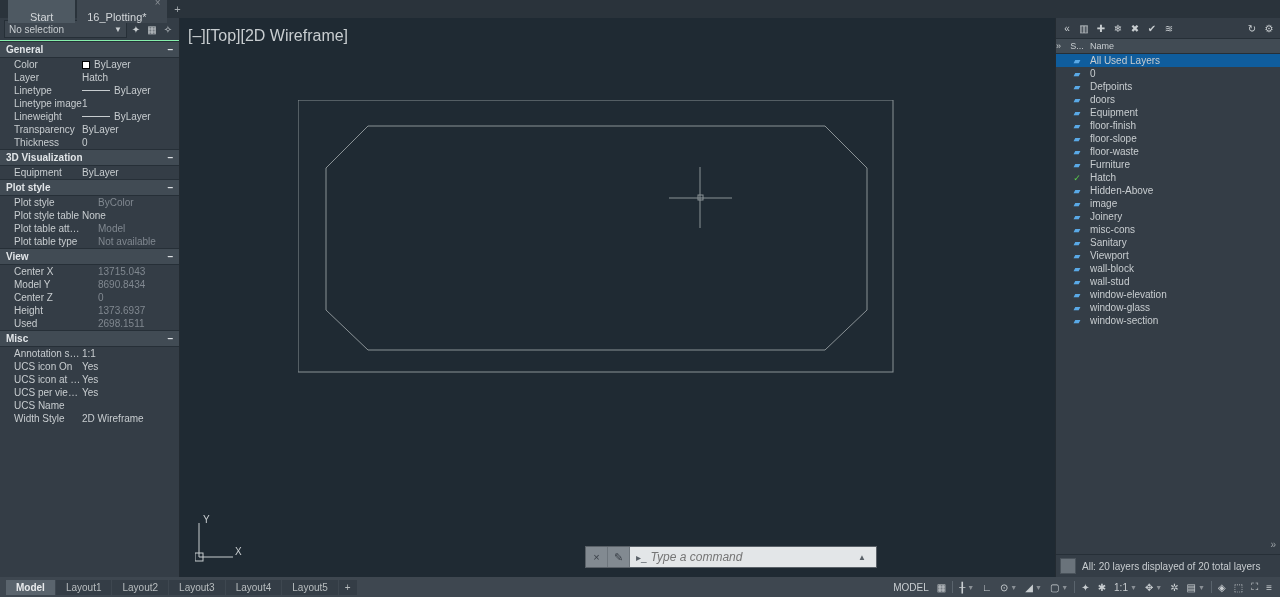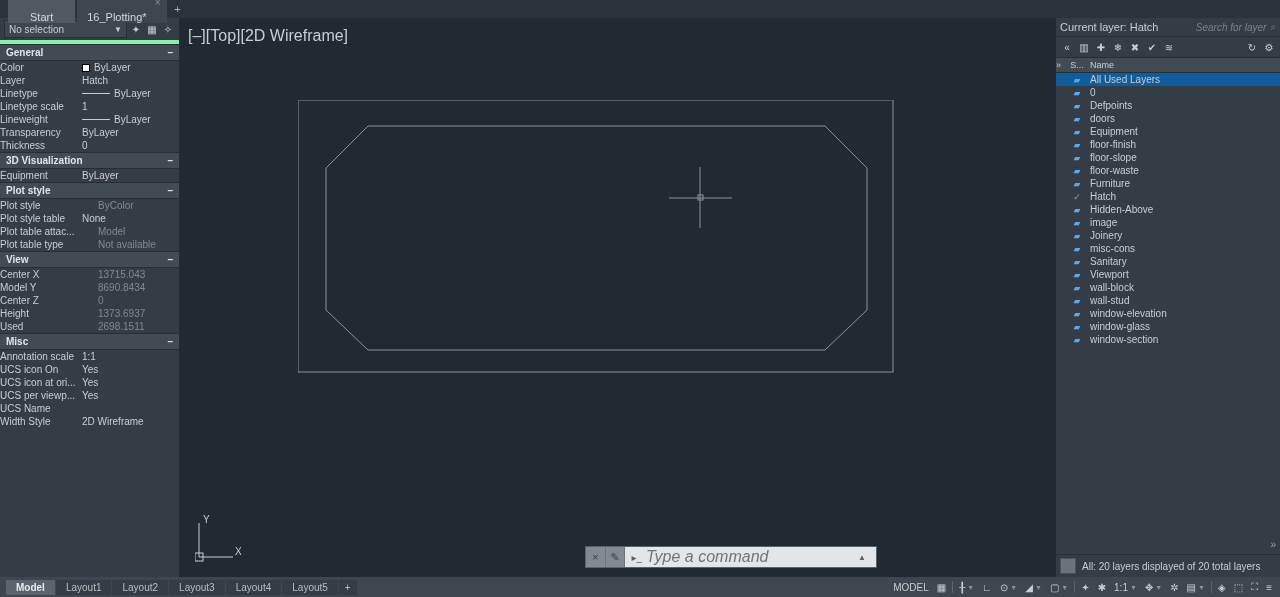--- a/index.html
+++ b/index.html
@@ -5,39 +5,39 @@
 * { margin:0; padding:0; box-sizing:border-box; font-family: "Segoe UI", Arial, sans-serif; }
 body { background:#1f2a33; color:#c8cdd0; font-size:11px; width:1280px; height:597px; overflow:hidden; position:relative; }
 .tab-bar { height:18px; background:#2a333b; display:flex; align-items:center; padding-left:8px; }
 .doc-tab { height:28px; padding:0 20px 0 10px; background:#3e4750; color:#d3d7da; display:flex; align-items:flex-end; margin-right:2px; position:relative; font-size:11px; }
 .doc-tab.start { background:#4e5962; padding:0 22px; }
 .doc-tab .x { position:absolute; right:6px; top:2px; font-size:10px; color:#8a9096; }
 .add-tab { width:18px; display:flex; align-items:center; justify-content:center; color:#a7adb1; }
 .main-row { display:flex; height:559px; }
 .props-panel { width:180px; background:#343d46; display:flex; flex-direction:column; border-right:1px solid #232b32; }
 .props-title { padding:4px 6px; font-size:10px; letter-spacing:.5px; color:#d3d7da; border-bottom:1px solid #262f37; }
-.props-select-row { display:flex; align-items:center; padding:2px 4px; gap:2px; border-bottom:4px solid #86efac; }
+.props-select-row { display:flex; align-items:center; padding:2px 4px; gap:2px; border-bottom:1px solid #86efac; }
 .props-select { flex:1; background:#3e4750; border:1px solid #262f37; height:18px; padding:0 4px; font-size:10px; display:flex; align-items:center; justify-content:space-between; }
 .mini-icon { width:14px; height:14px; display:flex; align-items:center; justify-content:center; font-size:10px; color:#c8cdd0; }
 .sec-head { background:#414b54; padding:2px 6px; font-size:10px; font-weight:bold; color:#e1e5e8; display:flex; justify-content:space-between; align-items:center; border-top:1px solid #262f37; border-bottom:1px solid #262f37; }
 .prop-row { display:flex; padding:1px 0; font-size:10px; }
-.prop-label { width:82px; color:#c8cdd0; white-space:nowrap; overflow:hidden; text-overflow:ellipsis; }
+.prop-label { width:82px; padding-left:14px; color:#c8cdd0; white-space:nowrap; overflow:hidden; text-overflow:ellipsis; }
 .prop-val { flex:1; color:#c8cdd0; display:flex; align-items:center; gap:4px; }
 .prop-val.dim { color:#808890;margin-left:16px; }
 .swatch { width:8px; height:8px; background:#fff; border:1px solid #000; display:inline-block; }
 .line-samp { width:28px; height:1px; background:#c8cdd0; display:inline-block; }
 .canvas-area { flex:1; background:#1f2a33; position:relative; }
 .canvas-label { position:absolute; top:9px; left:8px; font-size:16px; color:#c8cdd0; }
 .drawing { position:absolute; left:118px; top:82px; }
 .ucs { position:absolute; left:15px; bottom:14px; }
 .cmd-bar { position:absolute; left:405px; bottom:9px; width:292px; height:22px; background:#828a91; display:flex; align-items:center; border:1px solid #5a6168; }
 .cmd-icon { width:22px; height:100%; display:flex; align-items:center; justify-content:center; color:#3a4048; font-size:11px; border-right:1px solid #6d757c; }
 .cmd-input-wrap { flex:1; background:#e3e6e8; height:20px; display:flex; align-items:center; padding:0 6px; }
 .cmd-prompt { color:#5a6168; font-size:10px; margin-right:4px; }
-.cmd-input { flex:1; background:transparent; border:none; font-style:italic; color:#7a8188; font-size:16px; outline:none; }
+.cmd-input { flex:1; background:transparent; border:none; font-style:italic; color:#7a8188; font-size:12px; outline:none; }
 .cmd-arrow { width:16px; display:flex; align-items:center; justify-content:center; color:#5a6168; font-size:8px; }
 .layers-panel { width:225px; background:#343d46; display:flex; flex-direction:column; border-left:1px solid #232b32; }
 .layers-title-row { display:flex; align-items:center; padding:3px 4px; gap:4px; border-bottom:1px solid #262f37; }
 .search-icon-slot { color:#7a8188; font-size:10px; }
 .layers-toolbar { display:flex; align-items:center; gap:3px; padding:3px 4px; border-bottom:1px solid #262f37; }
 .layers-headrow { display:flex; align-items:center; background:#414b54; font-size:9px; border-bottom:1px solid #262f37; }
 .layers-headrow .cell1 { width:12px; }
 .layers-headrow .cell2 { width:18px; padding:2px 0; text-align:center; }
 .layers-headrow .cell3 { flex:1; padding:2px 4px; }
 .layer-row { display:flex; align-items:center; height:13px; font-size:10px; padding:0 0; }
@@ -102,21 +102,21 @@
         <div class="prop-val">Hatch</div>
       </div>
     <div class="prop-row">
         <div class="prop-label">Linetype</div>
         <div class="prop-val">
           <span class="line-samp"></span>
           <span>ByLayer</span>
         </div>
       </div>
     <div class="prop-row">
-        <div class="prop-label">Linetype scale</div>
+        <div class="prop-label">Linetype image</div>
         <div class="prop-val">1</div>
       </div>
     <div class="prop-row">
         <div class="prop-label">Lineweight</div>
         <div class="prop-val">
           <span class="line-samp"></span>
           <span>ByLayer</span>
         </div>
       </div>
     <div class="prop-row">
@@ -236,25 +236,20 @@
       <div class="cmd-icon">✎</div>
       <div class="cmd-input-wrap">
         <span class="cmd-prompt">▸_</span>
         <input class="cmd-input" placeholder="Type a command" style="">
         <span class="cmd-arrow">▲</span>
       </div>
     </div>
   </div>
 
   <div class="layers-panel">
-    <div class="layers-title-row">
-      <span><span>Current layer: </span><span>Hatch</span></span>
-      <span class="search-icon-slot" style="margin-left:auto;font-style:italic;color:#7a8188;">Search for layer</span>
-      <span class="search-icon-slot">⌕</span>
-    </div>
     <div class="layers-toolbar">
       <span class="mini-icon">«</span>
       <span class="mini-icon">▥</span>
       <span class="mini-icon">✚</span>
       <span class="mini-icon">❄</span>
       <span class="mini-icon">✖</span>
       <span class="mini-icon">✔</span>
       <span class="mini-icon">≋</span>
       <span style="flex:1"></span>
       <span class="mini-icon">↻</span>

